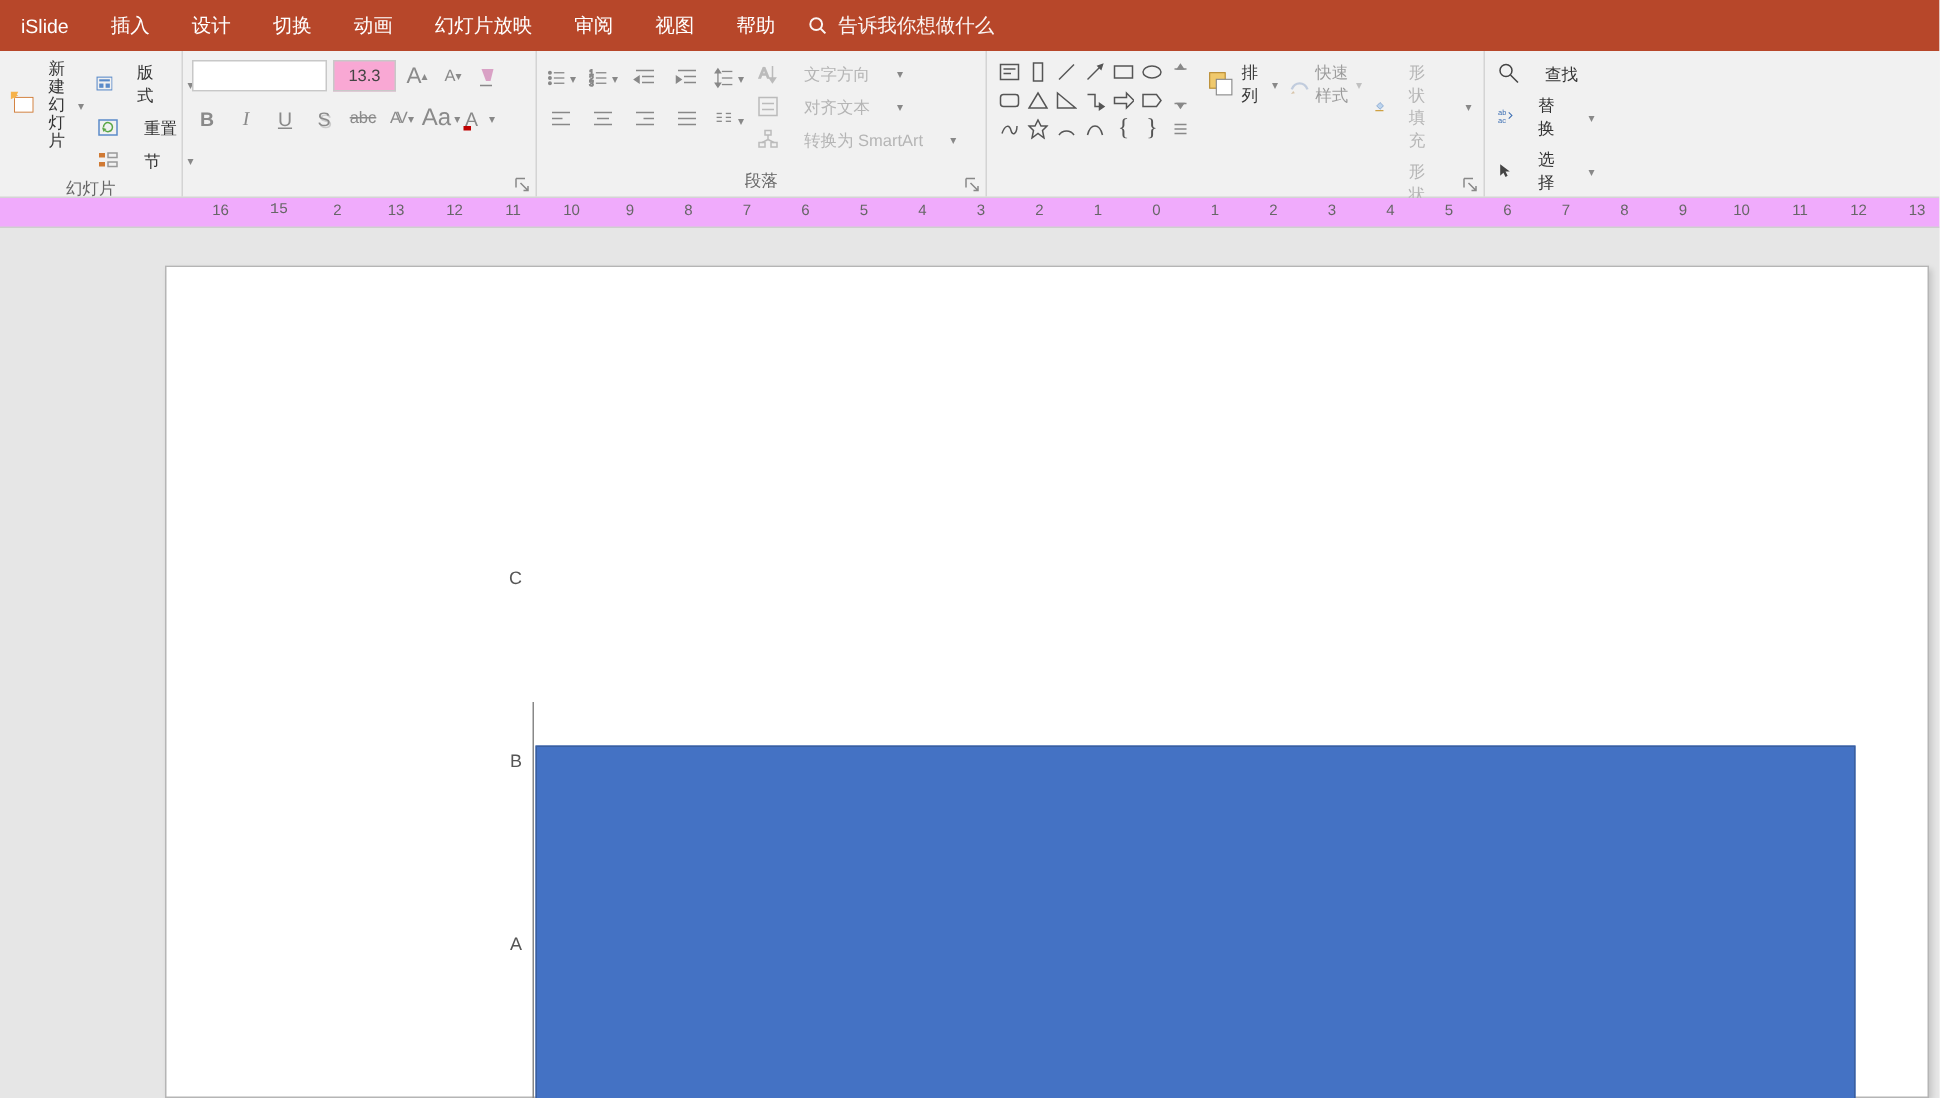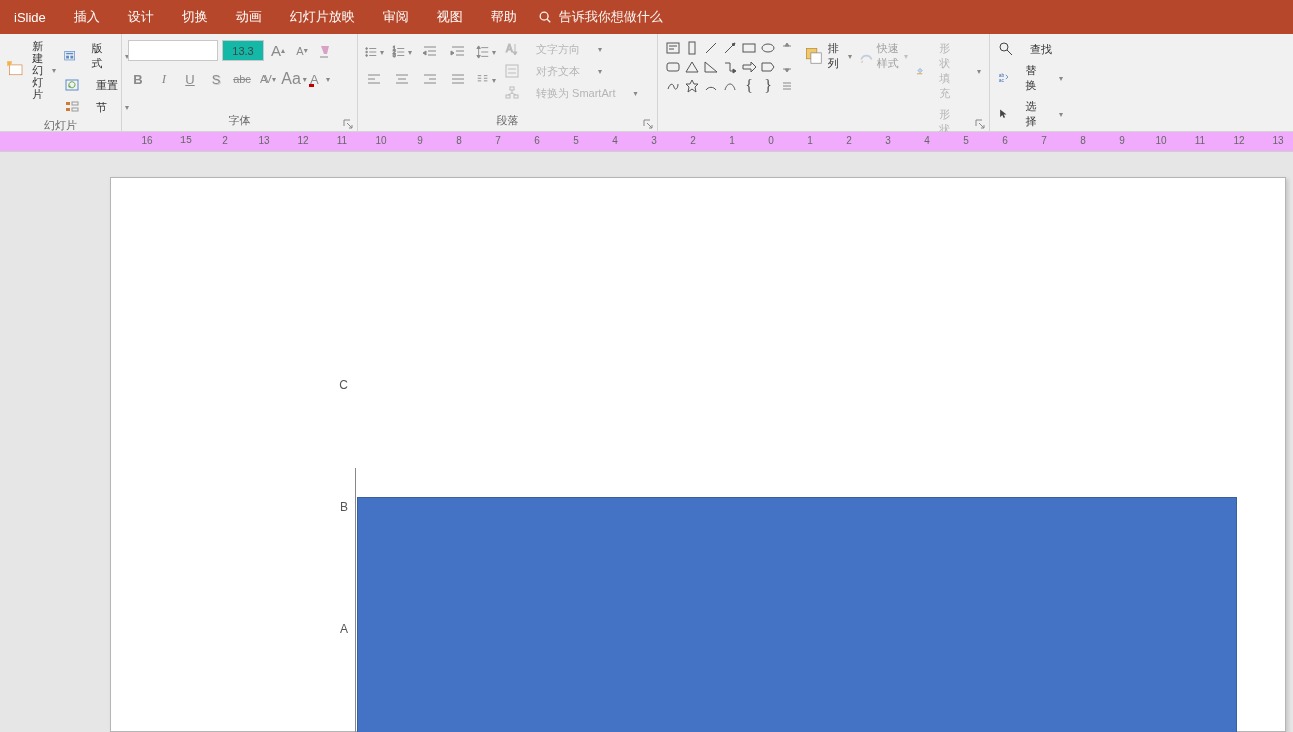--- a/index.html
+++ b/index.html
@@ -14,21 +14,21 @@
 .group-title{text-align:center;font-size:11px;color:#666;padding:2px 0 3px}
 .group .dlg{position:absolute;right:3px;bottom:3px;width:12px;height:12px}
 .bigbtn{display:flex;flex-direction:row;align-items:center;justify-content:flex-start;width:50px;padding-top:4px;font-size:11px;color:#333;gap:2px}
 .bigbtn .ic{width:32px;height:32px;display:flex;align-items:center;justify-content:center}
 .col{display:flex;flex-direction:column;gap:4px;padding-top:4px}
 .row{display:flex;align-items:center;gap:4px}
 .smbtn{display:flex;align-items:center;gap:16px;font-size:11px;color:#333;padding:1px 2px}
 .smbtn.dis{color:#b5b5b5}
 .ic16{width:16px;height:16px;display:inline-flex;align-items:center;justify-content:center}
 .fontname{width:90px;height:21px;border:1px solid #c8c8c8;background:#fff;font-size:11px}
-.fontsize{width:42px;height:21px;border:1px solid #c8c8c8;background:#14b8a6;font-size:11px;text-align:center;color:#444}
+.fontsize{width:42px;height:21px;border:1px solid #c8c8c8;background:#f9a8d4;font-size:11px;text-align:center;color:#444}
 .letterbtn{width:20px;height:20px;display:flex;align-items:center;justify-content:center;color:#8a8a8a;font-size:13px}
 .letterbtn.b{font-weight:700}
 .letterbtn.i{font-style:italic;font-family:Georgia,serif}
 .letterbtn.u{text-decoration:underline}
 .drop::after{content:"▾";font-size:8px;margin-left:2px;color:#888}
 .shapegrid{display:grid;grid-template-columns:repeat(7,18px);grid-template-rows:repeat(3,18px);gap:1px}
 .shapegrid .sh{width:18px;height:18px;display:flex;align-items:center;justify-content:center;color:#555}
 .shapegrid .sh svg{width:14px;height:14px}
 .ruler{height:20px;background:#f0abfc;border-bottom:1px solid #cfcfcf;position:relative;font-size:10px;color:#666;overflow:hidden}
 .ruler .lbl{position:absolute;top:3px;transform:translateX(-50%)}
@@ -140,21 +140,20 @@
               <span style="letter-spacing:-2px">AV</span>
             </span>
           <span class="letterbtn drop" style="font-size:16px">Aa</span>
           <span class="letterbtn drop">
               <span>A</span>
               <span style="position:relative;top:6px;left:-10px;display:inline-block;width:12px;height:3px;background:#c00000"></span>
             </span>
         </div>
       </div>
     </div>
-    <div class="group-title">字体</div>
     <span class="dlg"><svg viewBox="0 0 12 12">
           <path d="M2 2h6M2 2v6M5 5l5 5M10 7v3h-3" stroke="#888" fill="none"></path>
         </svg></span>
   </div>
 
   <div class="group" style="width:300px">
     <div class="group-body">
       <div class="col" style="gap:8px;padding-top:6px">
         <div class="row" style="gap:8px">
           <span class="letterbtn drop">

